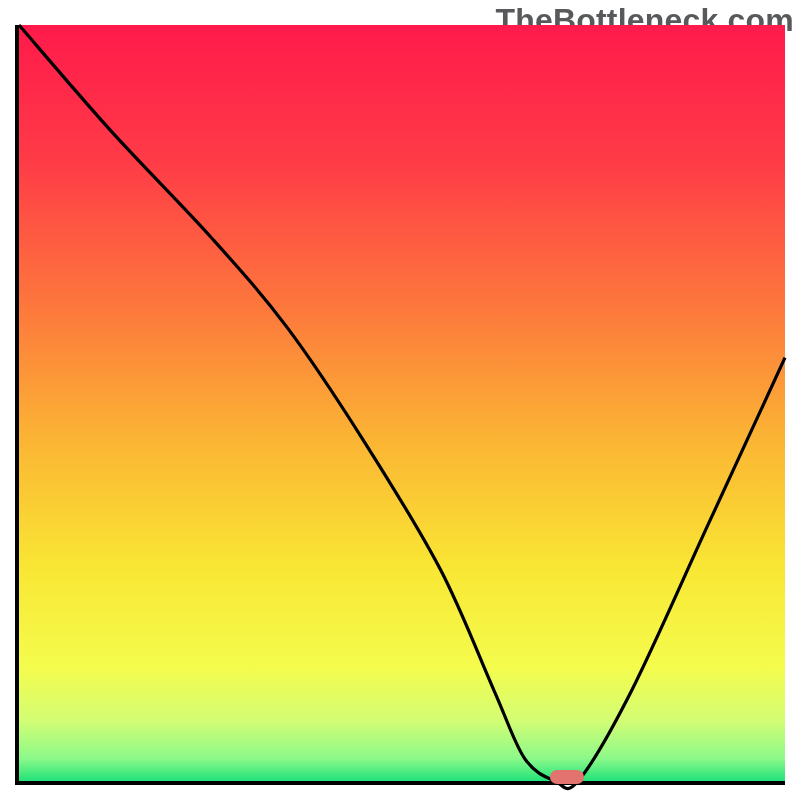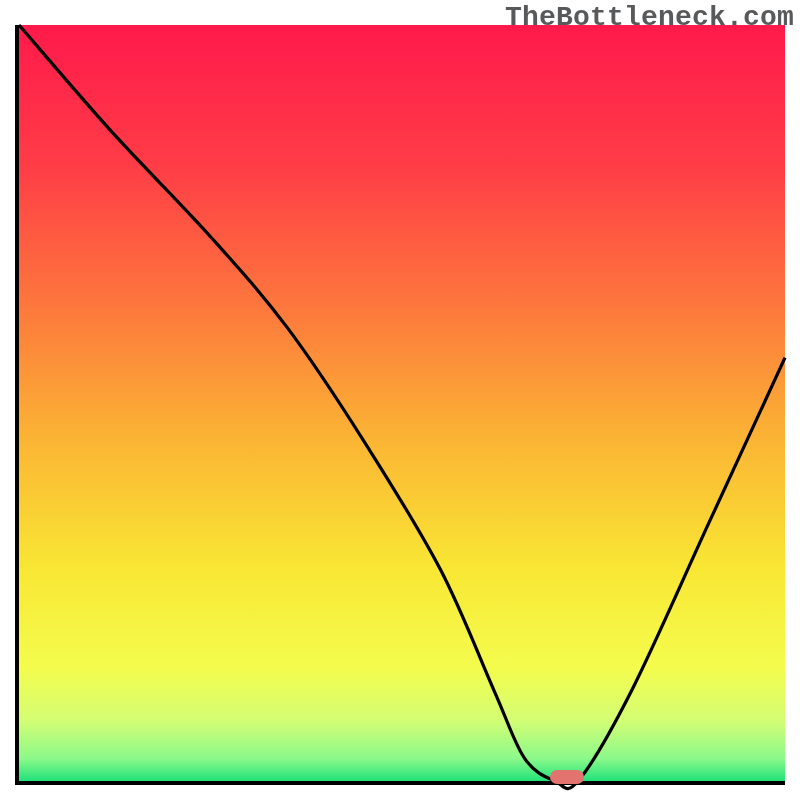--- a/index.html
+++ b/index.html
@@ -29,22 +29,22 @@
     position: absolute;
     left: 0;
     top: 0;
     width: 100%;
     height: 100%;
   }
   .watermark {
     position: absolute;
     top: 2px;
     right: 6px;
-    font-family: Liberation Mono, monospace;
-    font-size: 28px;
+    font-family: Liberation Sans, sans-serif;
+    font-size: 32px;
     font-weight: 600;
     color: #58595b;
     letter-spacing: 0.2px;
   }
   svg.curve {
     position: absolute;
     left: 0;
     top: 0;
     width: 100%;
     height: 100%;

